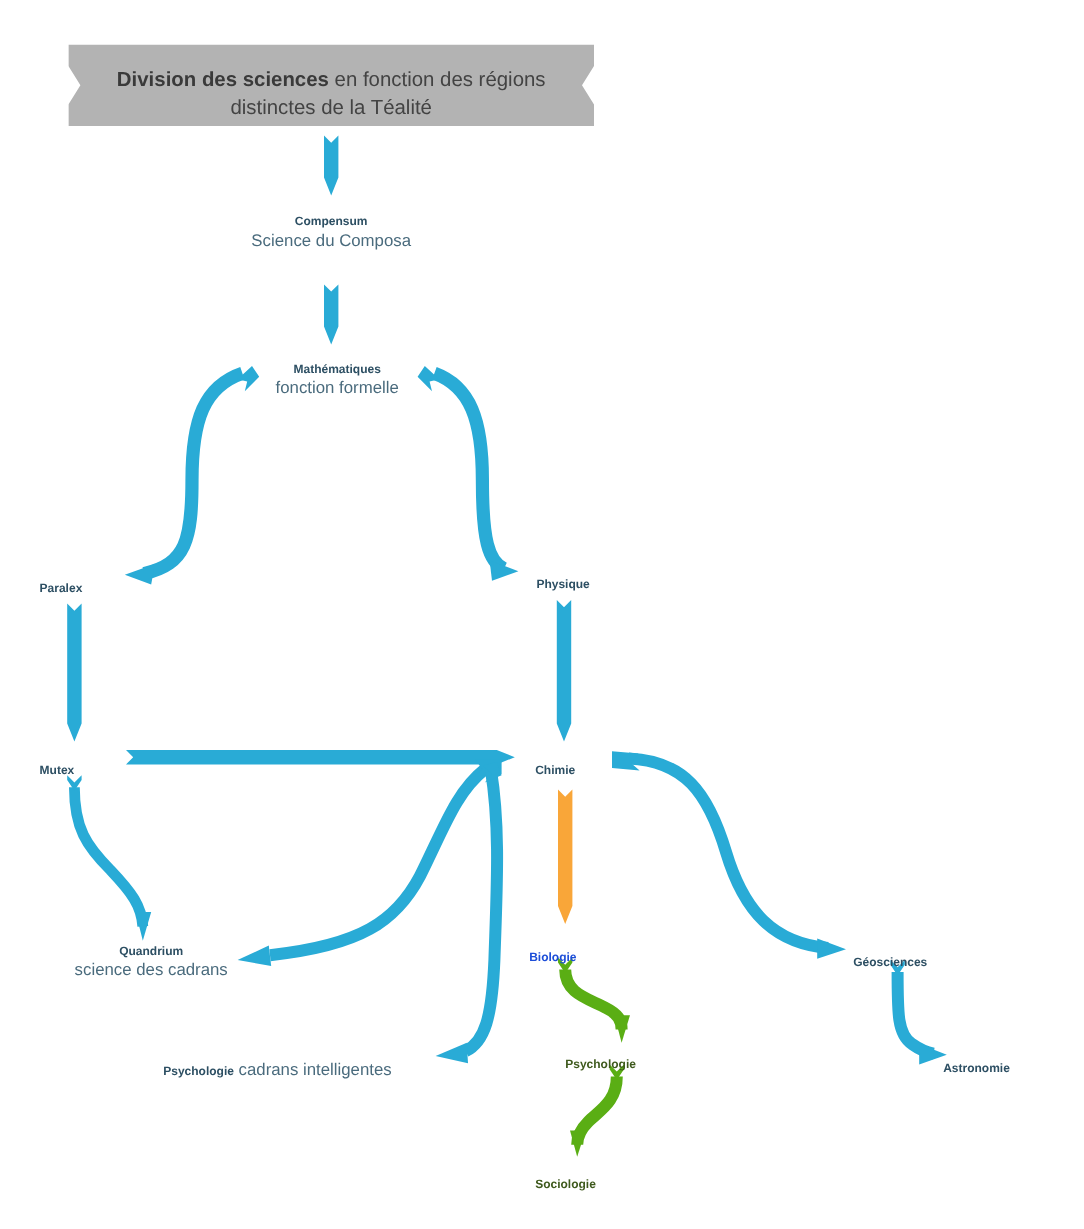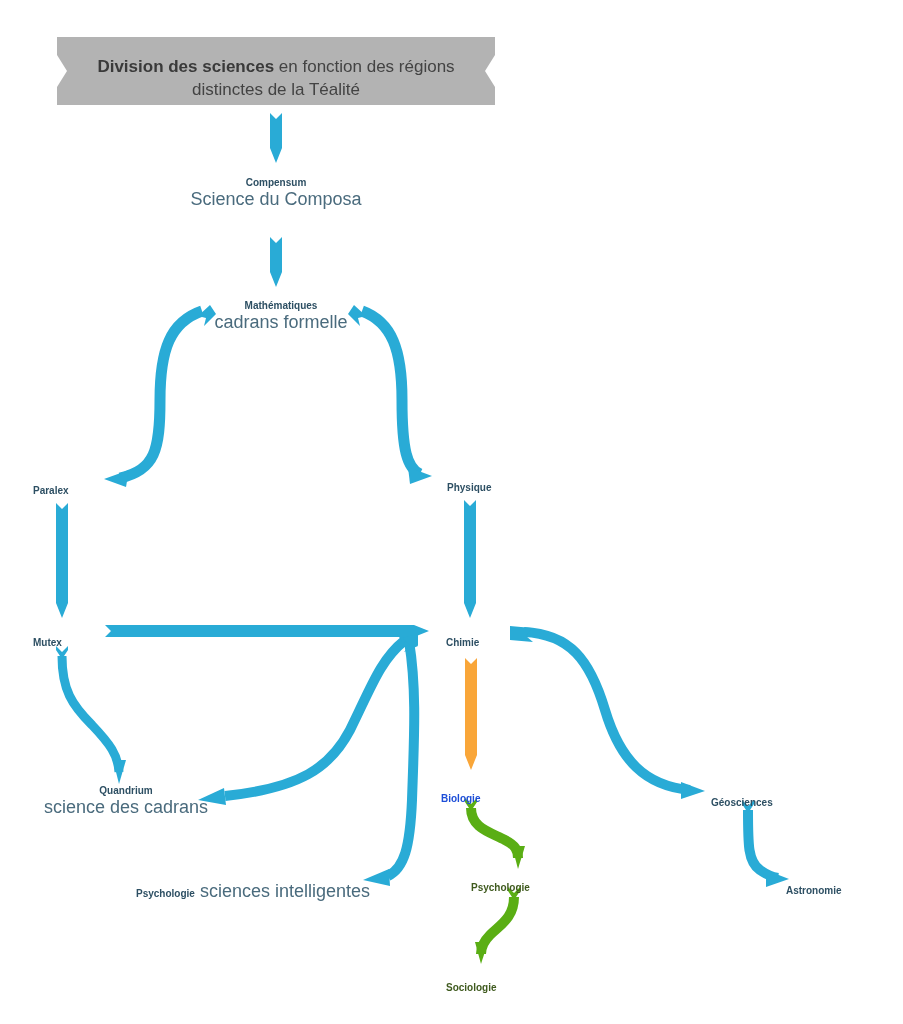--- a/index.html
+++ b/index.html
@@ -33,21 +33,21 @@
     white-space: nowrap;
     line-height: 1.18;
   }
   .lbl-title {
     font-weight: bold;
     font-size: 10px;
     color: #2d4f63;
   }
   .lbl-sub {
     font-weight: normal;
-    font-size: 18px;
+    font-size: 14px;
     color: #4a6b7d;
   }
   .node-center { transform: translate(-50%, -50%); }
   .node-left   { transform: translate(0, -50%); margin-top: 12px; }
   .node-center .inner, .node-left .inner, .node-right .inner { display:block; }
   .center-text { text-align: center; }
   .left-text { text-align: left; }
 
   
   #banner {
@@ -195,21 +195,21 @@
 
   </svg>
 
   <div class="node-label node-center center-text" style="left:276px; top:194px;">
     <span class="inner lbl-title">Compensum</span>
     <span class="inner lbl-sub">Science du Composa</span>
   </div>
 
   <div class="node-label node-center center-text" style="left:281px; top:317px;">
     <span class="inner lbl-title">Mathématiques</span>
-    <span class="inner lbl-sub">cadrans formelle</span>
+    <span class="inner lbl-sub">fonction formelle</span>
   </div>
 
   <div class="node-label node-left left-text" style="left:33px; top:479px;">
     <span class="inner lbl-title">Paralex</span>
   </div>
 
   <div class="node-label node-left left-text" style="left:447px; top:476px;">
     <span class="inner lbl-title">Physique</span>
   </div>
 
@@ -240,16 +240,16 @@
 
   <div class="node-label node-left left-text" style="left:786px; top:879px;">
     <span class="inner lbl-title">Astronomie</span>
   </div>
 
   <div class="node-label node-left left-text" style="left:446px; top:976px;">
     <span class="inner lbl-title" style="color:#3f5a1e;">Sociologie</span>
   </div>
 
   <div class="node-label node-left left-text" style="left:136px; top:880px;">
-    <span class="lbl-title">Psychologie</span><span class="lbl-sub"> sciences intelligentes</span>
+    <span class="lbl-title">Psychologie</span><span class="lbl-sub"> cadrans intelligentes</span>
   </div>
 
 </div>
 
 </body></html>

